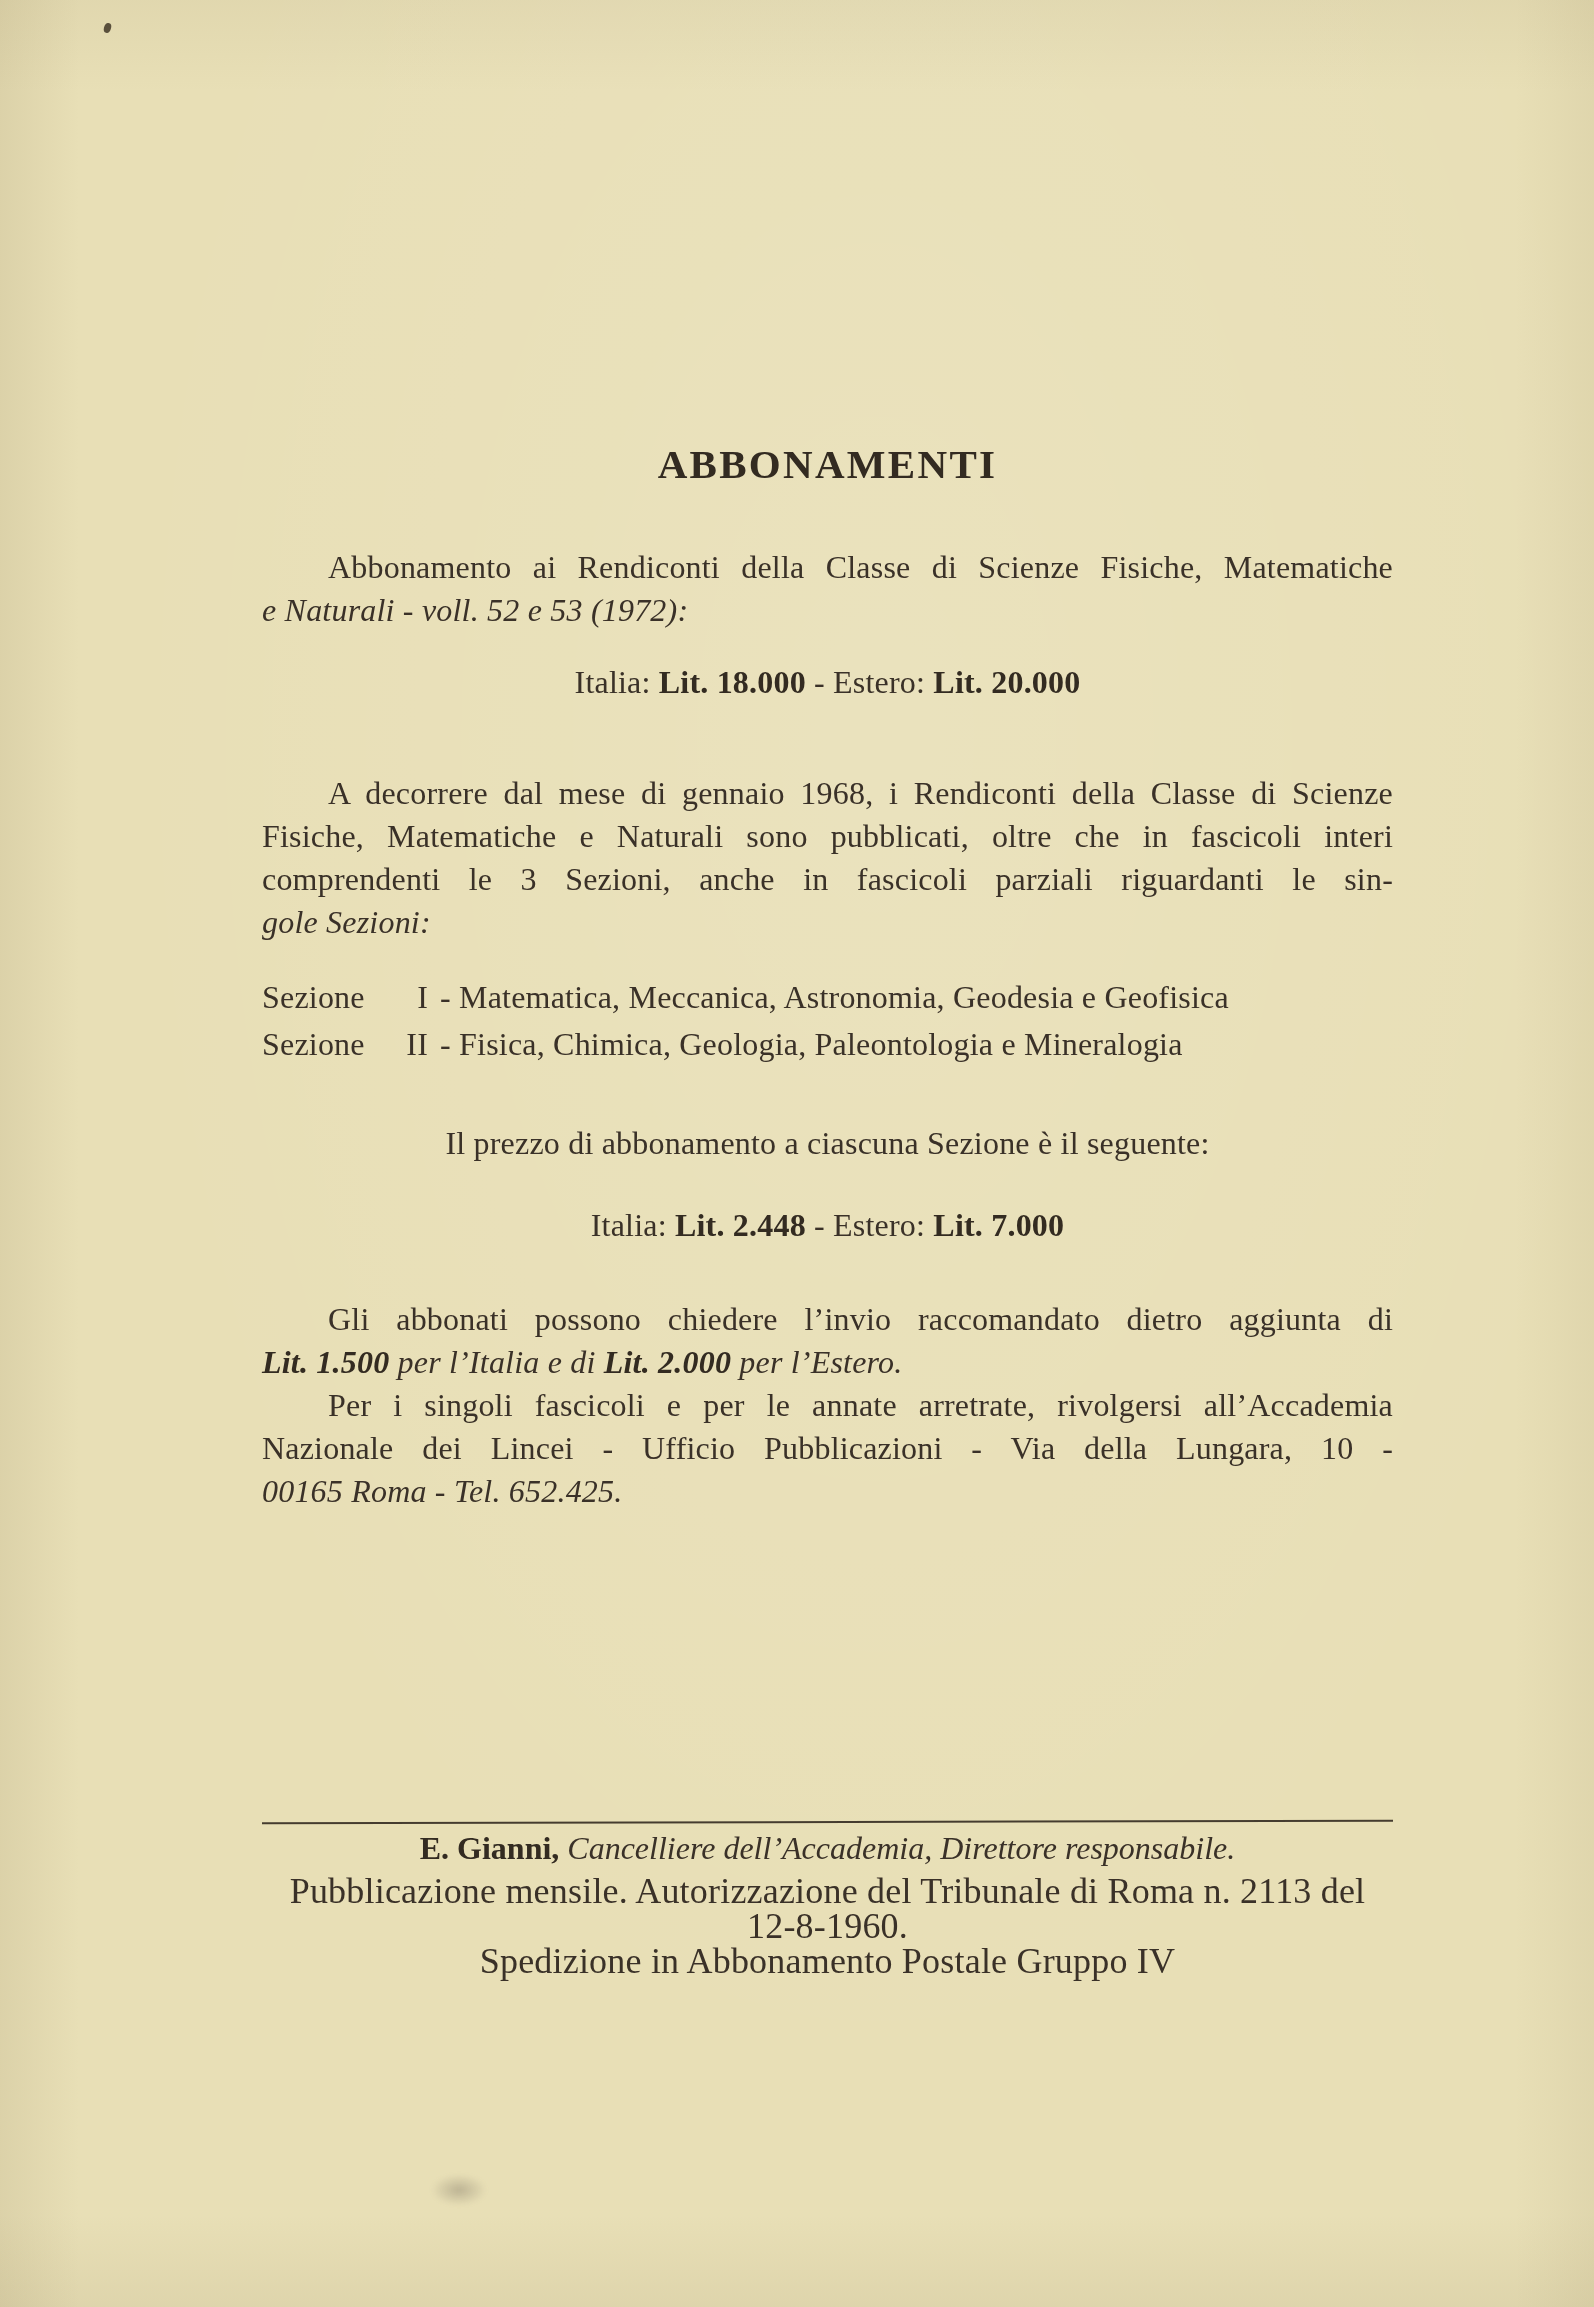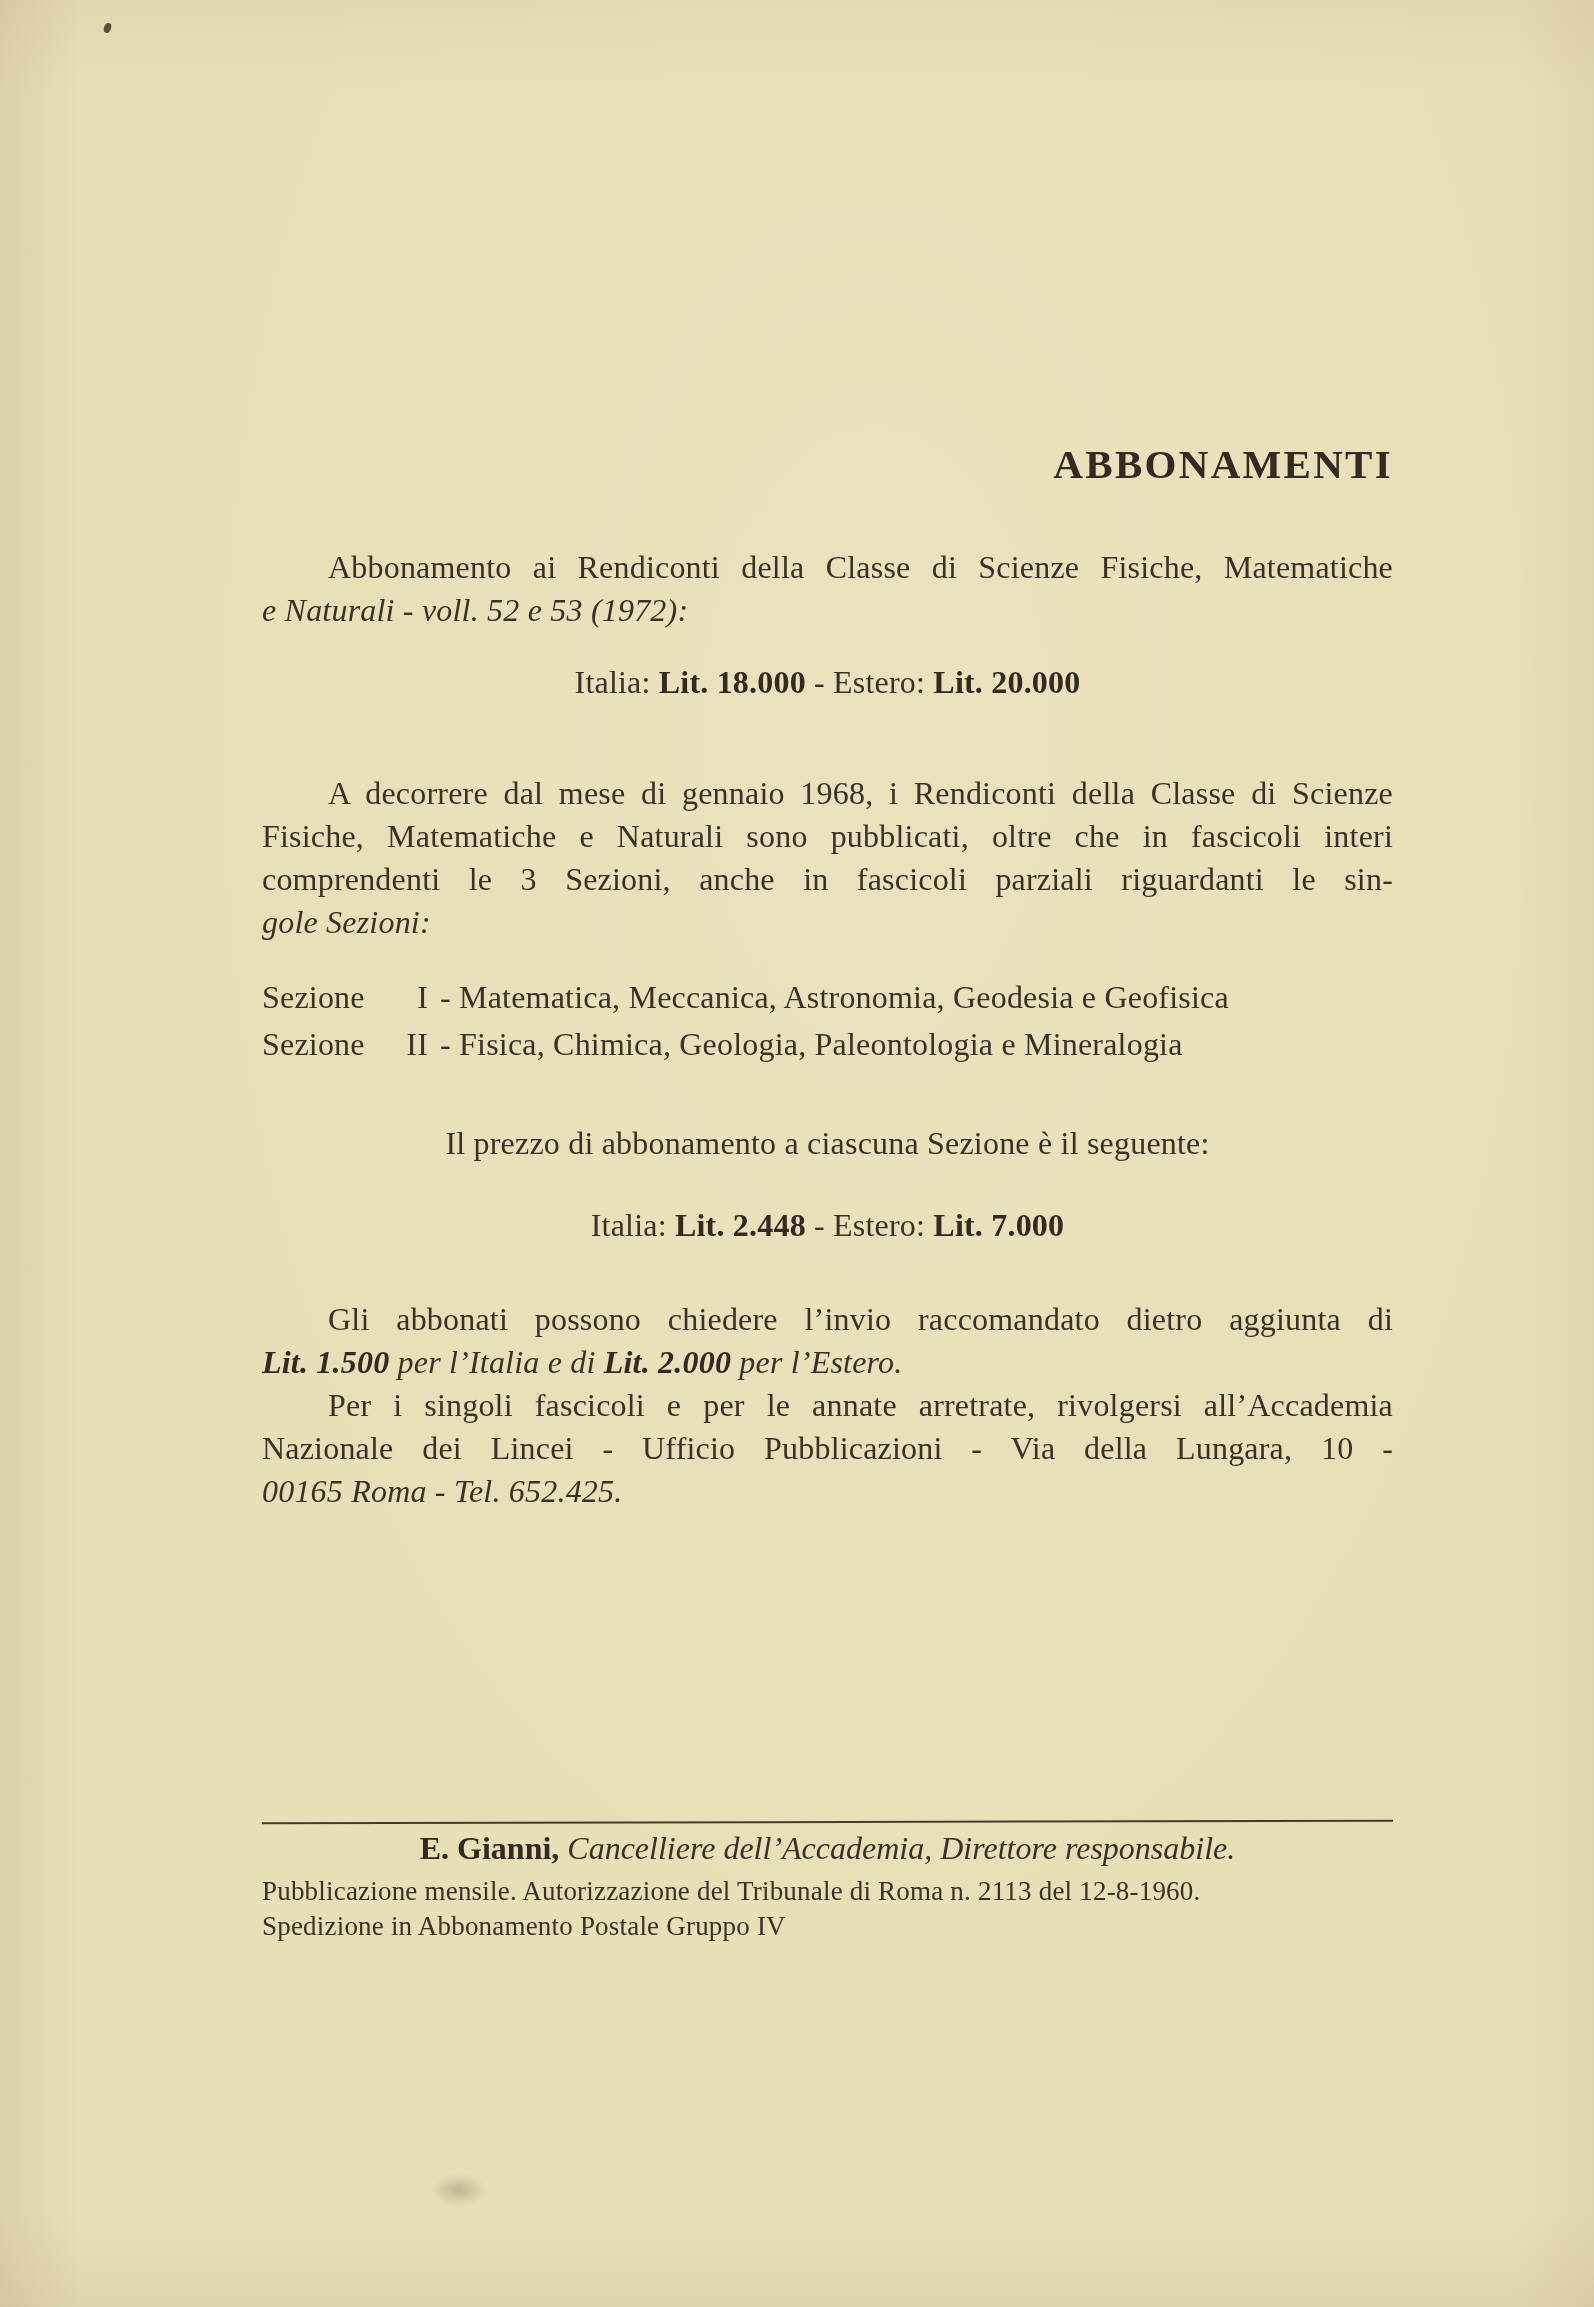--- a/index.html
+++ b/index.html
@@ -25,21 +25,21 @@
     left: 262px;
     top: 0;
     width: 1131px;
   }
   .doc-title {
     margin-top: 441px;
     font-size: 41px;
     line-height: 47px;
     font-weight: bold;
     letter-spacing: 2.3px;
-    text-align: right;
+    text-align: center;
     color: #332b21;
   }
   .body-text {
     font-size: 32px;
     line-height: 43px;
     letter-spacing: 0.2px;
   }
   .line {
     text-align: justify;
     text-align-last: justify;
@@ -80,23 +80,23 @@
     border: none;
   }
   .footer-editor {
     margin-top: 4px;
     font-size: 32px;
     line-height: 42px;
     text-align: center;
   }
   .footer-editor .role { font-style: italic; }
   .footer-small {
-    font-size: 27px;
+    font-size: 36px;
     line-height: 35px;
-    text-align: left;
+    text-align: center;
     letter-spacing: 0.2px;
   }
   .footer-auth { margin-top: 4.5px; }
   .speck {
     position: absolute;
     left: 104px;
     top: 22.6px;
     width: 6.8px;
     height: 9.8px;
     background: #4a4030;

